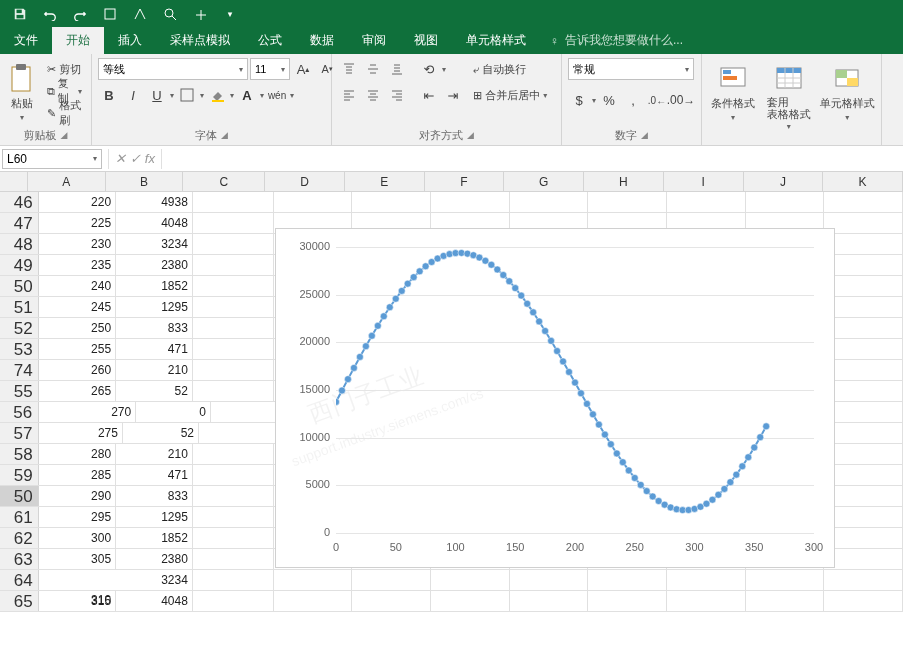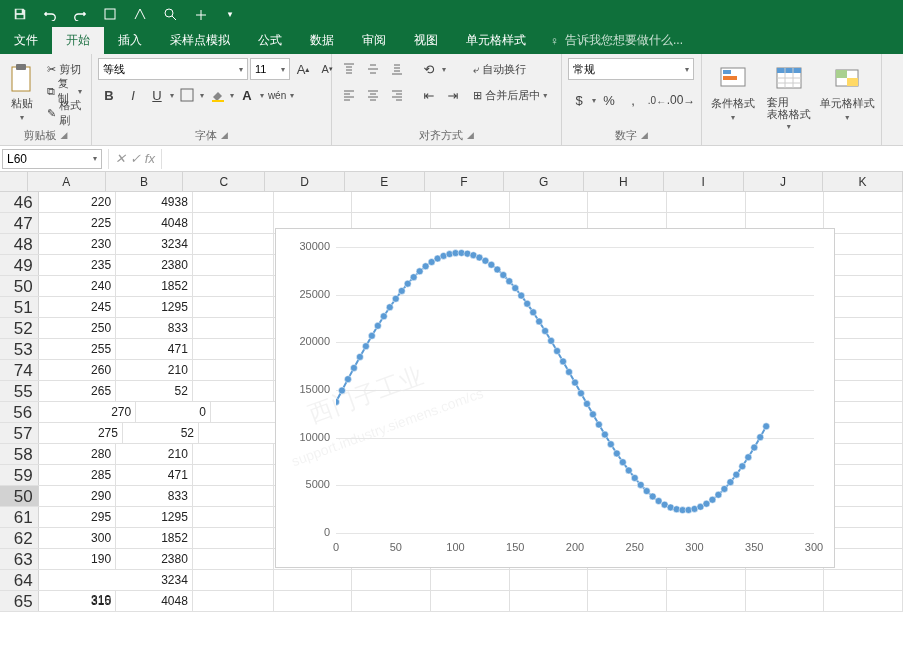--- a/index.html
+++ b/index.html
@@ -579,21 +579,21 @@
         <div class="cell" style="width: 80px;"></div>
         <div class="cell" style="width: 80px;"></div>
         <div class="cell" style="width: 80px;"></div>
         <div class="cell" style="width: 80px;"></div>
         <div class="cell" style="width: 80px;"></div>
         <div class="cell" style="width: 80px;"></div>
         <div class="cell" style="width: 80px;"></div>
       </div>
       <div class="row">
         <div class="row-h">63</div>
-        <div class="cell" style="width: 78px;">190</div>
+        <div class="cell" style="width: 78px;">305</div>
         <div class="cell" style="width: 78px;">2380</div>
         <div class="cell" style="width: 82px;"></div>
         <div class="cell" style="width: 80px;"></div>
         <div class="cell" style="width: 80px;"></div>
         <div class="cell" style="width: 80px;"></div>
         <div class="cell" style="width: 80px;"></div>
         <div class="cell" style="width: 80px;"></div>
         <div class="cell" style="width: 80px;"></div>
         <div class="cell" style="width: 80px;"></div>
         <div class="cell" style="width: 80px;"></div>

